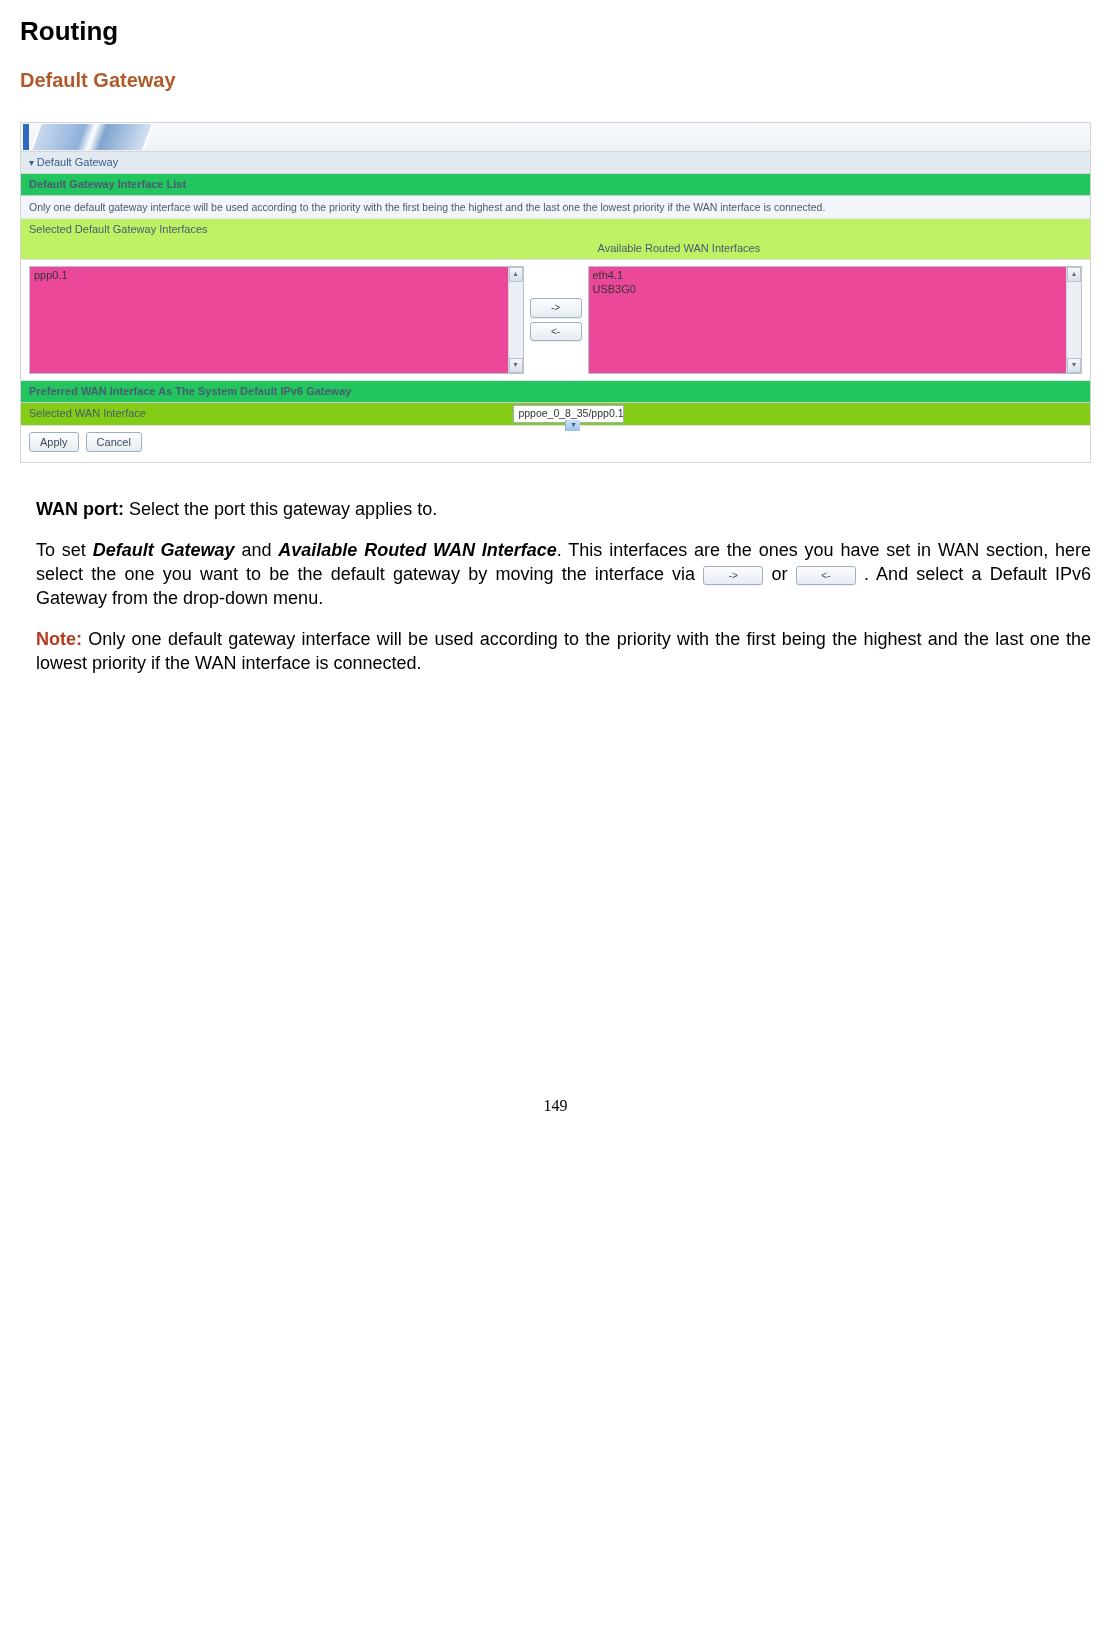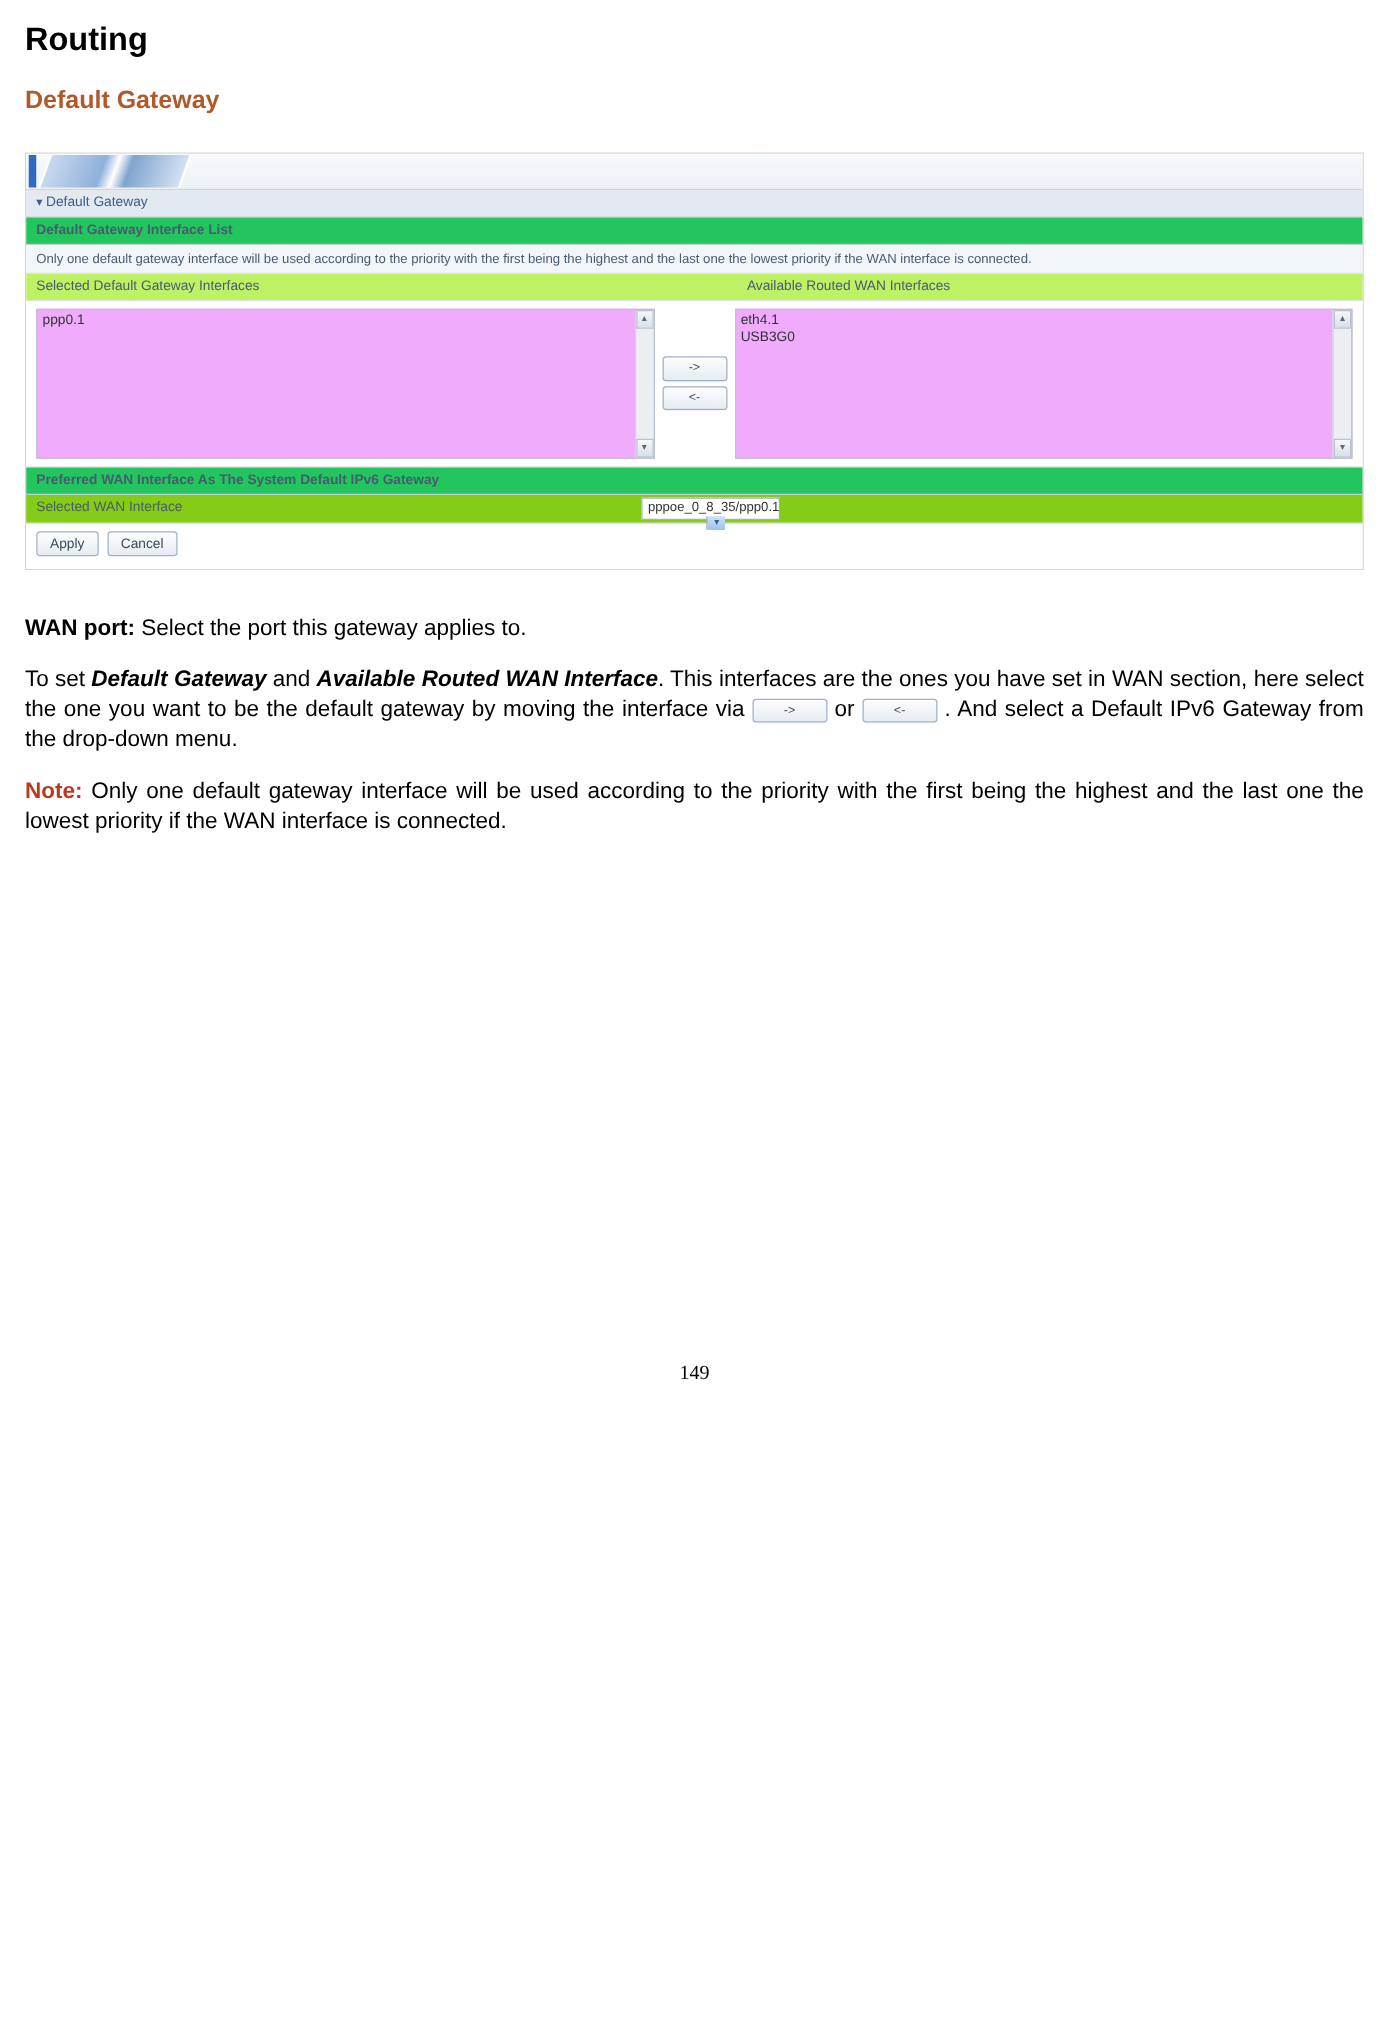--- a/index.html
+++ b/index.html
@@ -92,35 +92,36 @@
     border-bottom: 1px solid #dde2e8;
   }
   .two-col-labels > div {
     flex: 1;
     padding: 3px 8px;
     font-size: 11px;
     color: #4a5b71;
   }
   .two-col-labels > div:last-child {
     padding-left: 0;
+    margin-top: 19px;
   }
 
   .dual-list {
     display: flex;
     align-items: center;
     padding: 6px 8px 6px 8px;
     gap: 6px;
     background: #fff;
     border-bottom: 1px solid #dde2e8;
   }
   .listbox {
     flex: 1;
-    height: 120px;
+    height: 108px;
     border: 1px solid #b9c3cf;
-    background: #f0abfc;
+    background: #ec4899;
     overflow: hidden;
     position: relative;
     box-sizing: border-box;
   }
   .listbox-inner {
     padding: 1px 4px;
     font-size: 11px;
     color: #333;
     line-height: 1.3;
   }
@@ -216,21 +217,21 @@
     background: linear-gradient(#fdfdfd, #e6ecf3);
     border: 1px solid #9fb0c5;
     border-radius: 3px;
     font-size: 11px;
     color: #3a4b5e;
     cursor: pointer;
     margin-right: 4px;
   }
 
   
-  .body-text { margin: 0 0 16px 0; text-align: justify; }
+  .body-text { margin: 0 0 16px 16px; text-align: justify; }
   .body-text b { font-weight: bold; }
   .body-text i { font-style: italic; font-weight: bold; }
   .note-label { color: #b83a1e; font-weight: bold; }
 
   .pgnum {
     text-align: center;
     font-family: "Times New Roman", serif;
     font-size: 16px;
     margin-top: 420px;
   }

